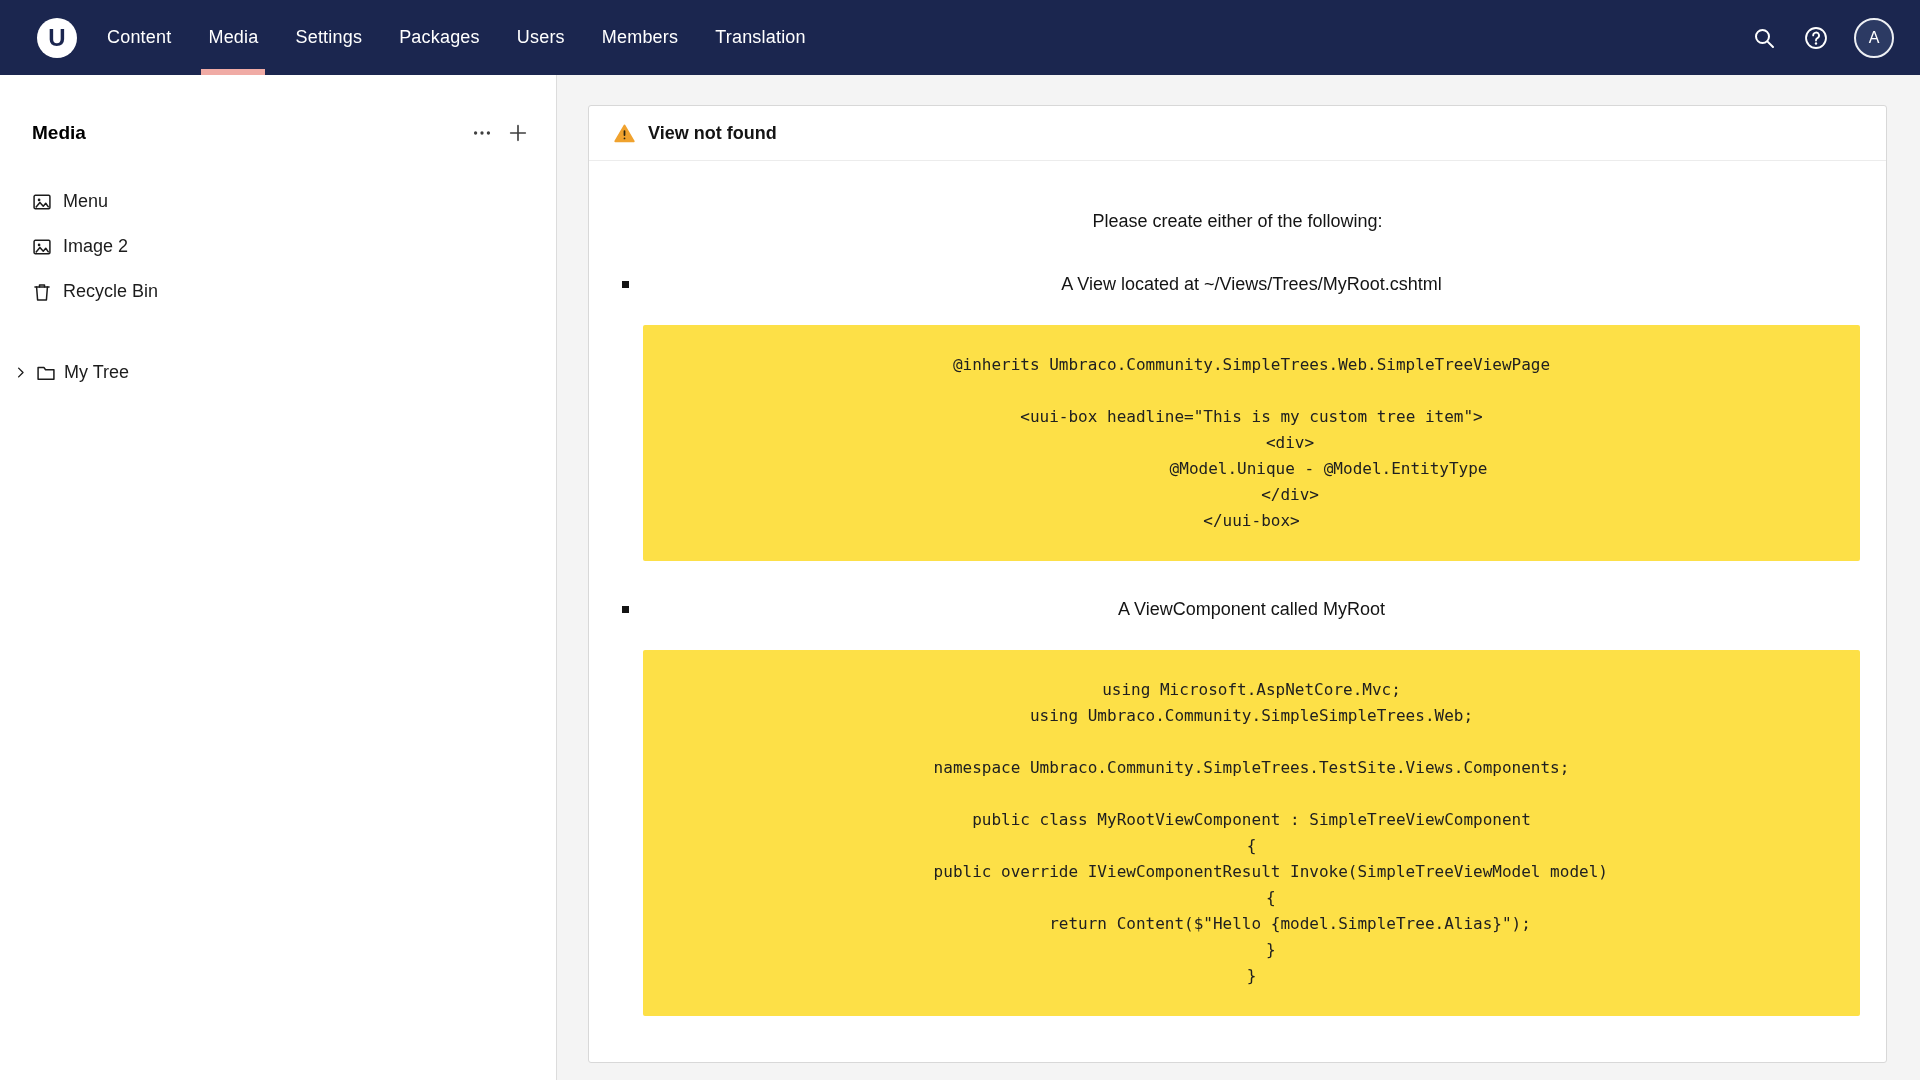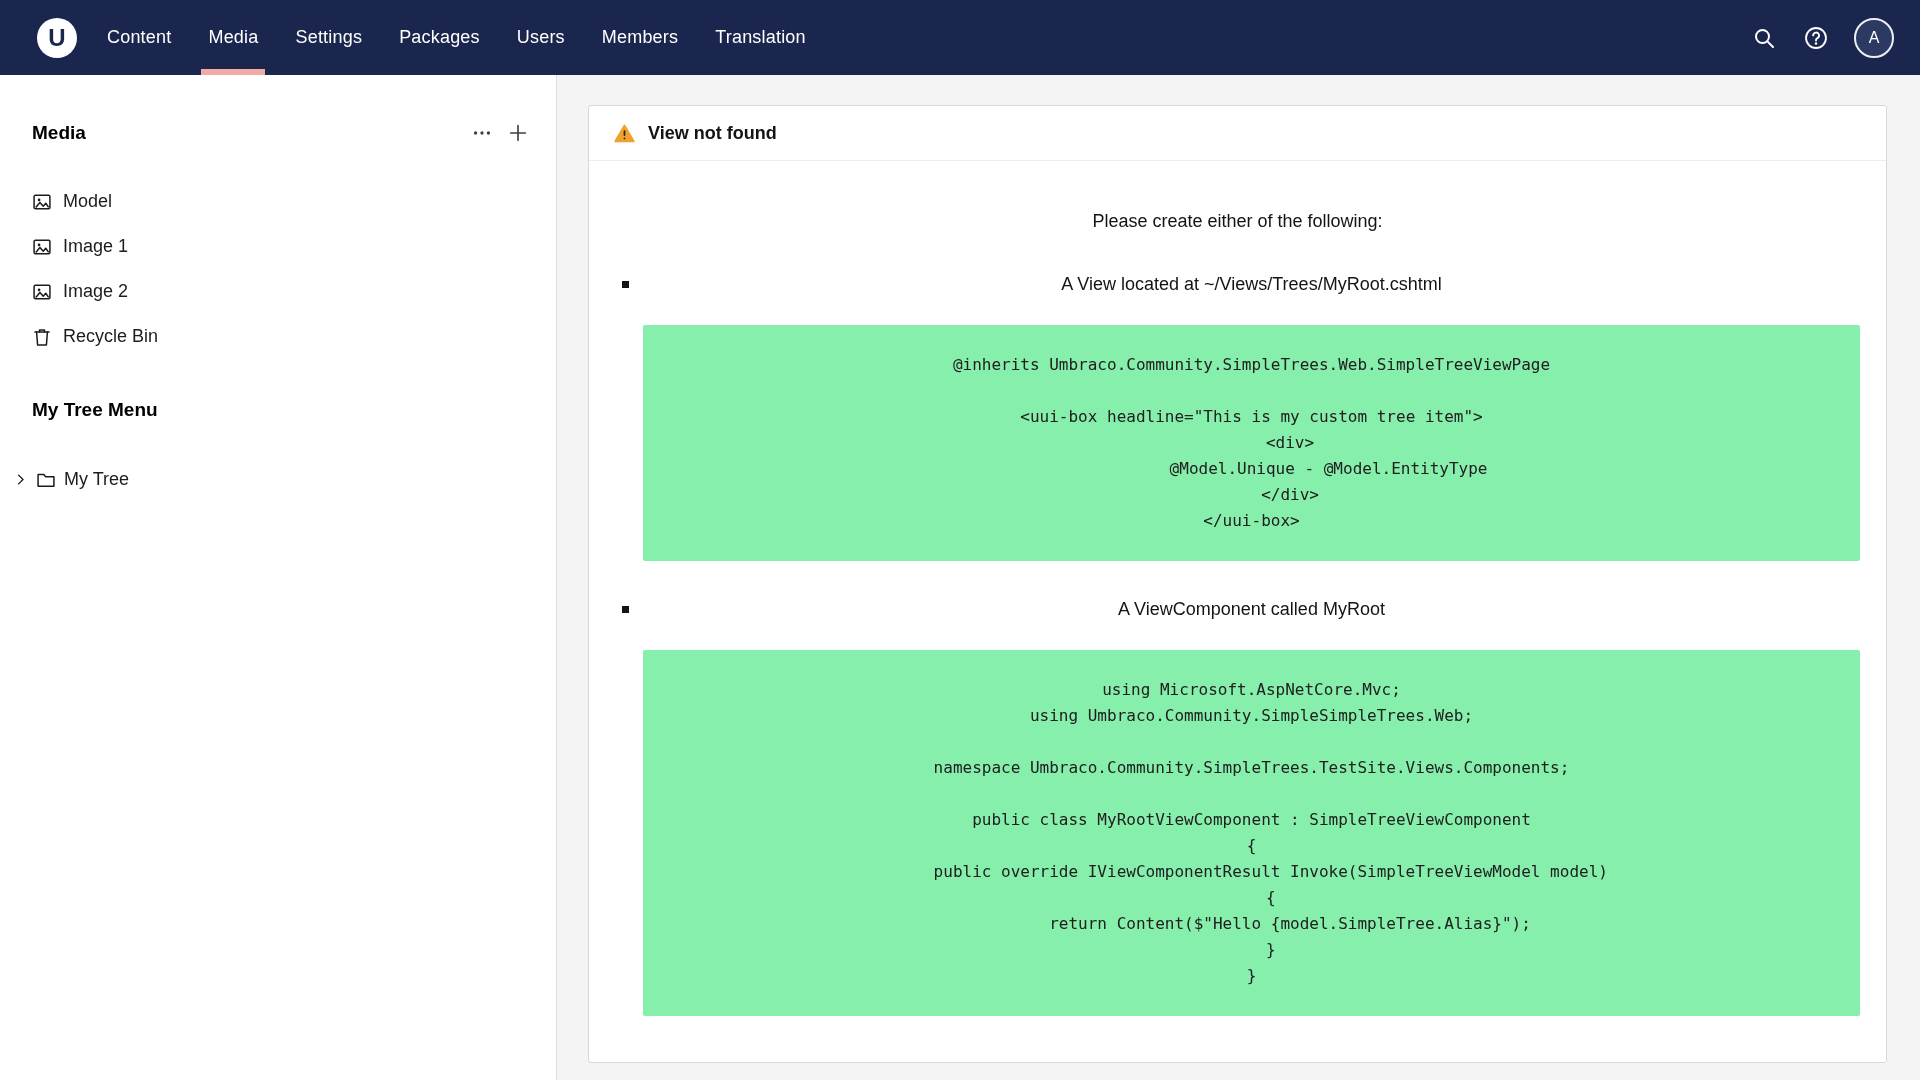--- a/index.html
+++ b/index.html
@@ -85,21 +85,21 @@
   .card-body { padding: 0 26px 46px; }
   .intro { margin: 50px 0 0; font-size: 18px; }
   .options { list-style: none; margin: 42px 0 0; padding: 0; }
   .options li { position: relative; padding-left: 28px; font-size: 18px; margin-top: 32px; }
   .options li + li { margin-top: 38px; }
   .options li::before {
     content: ""; position: absolute; left: 7px; top: 7px;
     width: 7px; height: 7px; background: #141414;
   }
   .code {
-    margin: 30px 0 0; background: #86efac; border-radius: 2px;
+    margin: 30px 0 0; background: #fde047; border-radius: 2px;
     padding: 27px 28px; font-family: "DejaVu Sans Mono", "Liberation Mono", monospace;
     font-size: 16px; line-height: 26px; color: #202020;
     white-space: pre; tab-size: 8; overflow-x: auto;
   }
 </style>
 </head>
 <body>
 
 <header class="topbar">
   <button class="logo">
@@ -165,55 +165,44 @@
 
     <ul class="tree">
       <li class="tree-item">
         <span class="t-icon">
           <svg viewBox="0 0 24 24" fill="none" stroke="currentColor" stroke-width="1.8" stroke-linejoin="round">
             <rect x="2.5" y="4" width="19" height="16" rx="1.5"></rect>
             <circle cx="8.5" cy="9.5" r="1.6" fill="currentColor" stroke="none"></circle>
             <path d="M4.5 18.5l5-6 4 4.5 3-3.5 3.5 5"></path>
           </svg>
         </span>
-        <span>Model</span>
+        <span>Menu</span>
       </li>
       <li class="tree-item">
         <span class="t-icon">
           <svg viewBox="0 0 24 24" fill="none" stroke="currentColor" stroke-width="1.8" stroke-linejoin="round">
             <rect x="2.5" y="4" width="19" height="16" rx="1.5"></rect>
             <circle cx="8.5" cy="9.5" r="1.6" fill="currentColor" stroke="none"></circle>
             <path d="M4.5 18.5l5-6 4 4.5 3-3.5 3.5 5"></path>
           </svg>
         </span>
-        <span>Image 1</span>
-      </li>
-      <li class="tree-item">
-        <span class="t-icon">
-          <svg viewBox="0 0 24 24" fill="none" stroke="currentColor" stroke-width="1.8" stroke-linejoin="round">
-            <rect x="2.5" y="4" width="19" height="16" rx="1.5"></rect>
-            <circle cx="8.5" cy="9.5" r="1.6" fill="currentColor" stroke="none"></circle>
-            <path d="M4.5 18.5l5-6 4 4.5 3-3.5 3.5 5"></path>
-          </svg>
-        </span>
         <span>Image 2</span>
       </li>
       <li class="tree-item">
         <span class="t-icon">
           <svg viewBox="0 0 24 24" fill="none" stroke="currentColor" stroke-width="1.8" stroke-linecap="round" stroke-linejoin="round">
             <path d="M3.5 6h17"></path>
               <path d="M9 6V3.5h6V6"></path>
               <path d="M5.5 6l1.2 15.5h10.6L18.5 6"></path>
           </svg>
         </span>
         <span>Recycle Bin</span>
       </li>
     </ul>
 
-    <h2 class="section-title">My Tree Menu</h2>
 
     <ul class="tree tree-custom">
       <li class="tree-item">
         <span class="chev">
           <svg viewBox="0 0 24 24" fill="none" stroke="currentColor" stroke-width="2.2" stroke-linecap="round" stroke-linejoin="round">
             <path d="M9 5l7 7-7 7"></path>
           </svg>
         </span>
         <span class="t-icon">
           <svg viewBox="0 0 24 24" fill="none" stroke="currentColor" stroke-width="1.8" stroke-linejoin="round">

